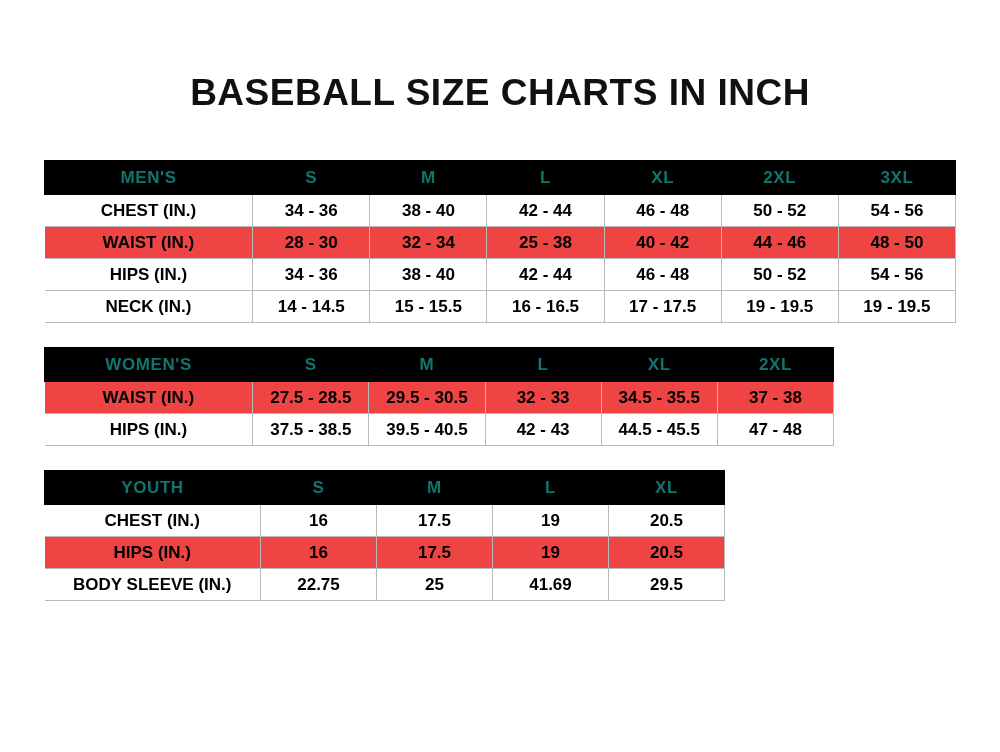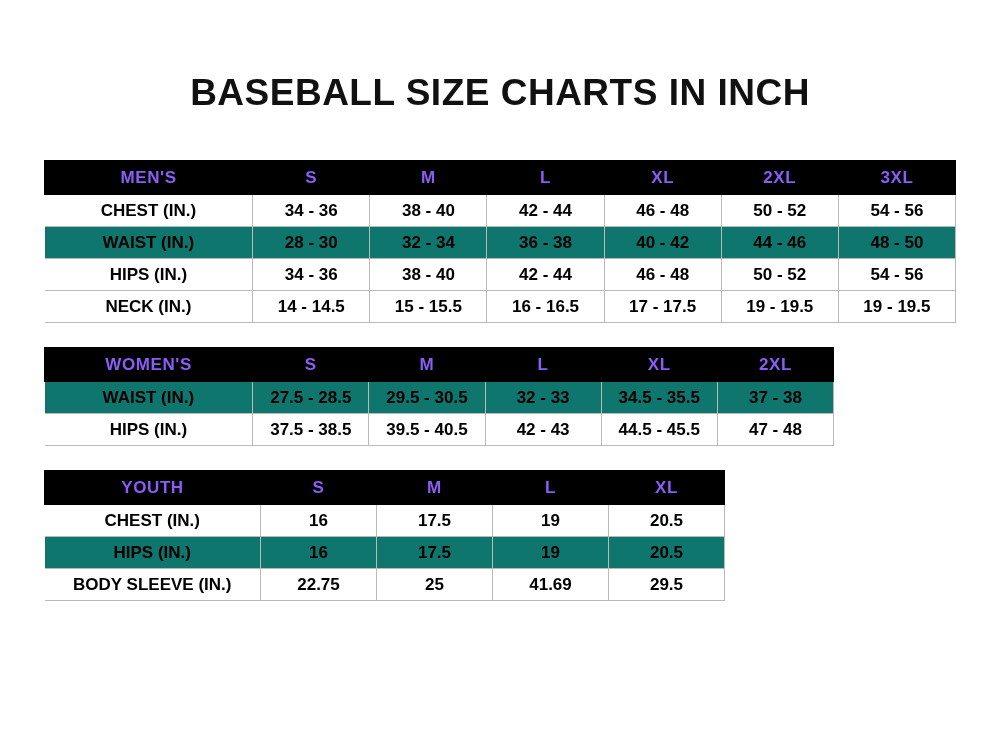--- a/index.html
+++ b/index.html
@@ -39,21 +39,21 @@
     table-layout: fixed;
     font-size: 17px;
     font-weight: bold;
   }
   table.men { width: 912px; }
   table.women { width: 790px; }
   table.youth { width: 681px; }
 
   thead th {
     background: #000000;
-    color: #8b5cf6;
+    color: #0f766e;
     height: 33px;
     font-size: 17px;
     font-weight: bold;
     letter-spacing: 0.6px;
     border: 1px solid #000000;
     text-align: center;
     padding: 0;
     margin-left: 40px;
   }
   thead th.rowhead {
@@ -61,21 +61,21 @@
   }
   tbody td {
     height: 31px;
     border: 1px solid #b9b9b9;
     text-align: center;
     padding: 0 4px;
     background: #ffffff;
     white-space: nowrap;
   }
   tbody tr.alt td {
-    background: #0f766e;
+    background: #ef4444;
   }
   tbody td.rowhead {
     font-weight: bold;
     border-left: none;
   }
   .spacer-24 { height: 24px; }
 
   
   .men col.c0 { width: 208px; }
   .men col.cx { width: 117px; }
@@ -123,21 +123,21 @@
           <td>38 - 40</td>
           <td>42 - 44</td>
           <td>46 - 48</td>
           <td>50 - 52</td>
           <td>54 - 56</td>
         </tr>
         <tr class="alt">
           <td class="rowhead">WAIST (IN.)</td>
           <td>28 - 30</td>
           <td>32 - 34</td>
-          <td>36 - 38</td>
+          <td>25 - 38</td>
           <td>40 - 42</td>
           <td>44 - 46</td>
           <td>48 - 50</td>
         </tr>
         <tr>
           <td class="rowhead">HIPS (IN.)</td>
           <td>34 - 36</td>
           <td>38 - 40</td>
           <td>42 - 44</td>
           <td>46 - 48</td>

